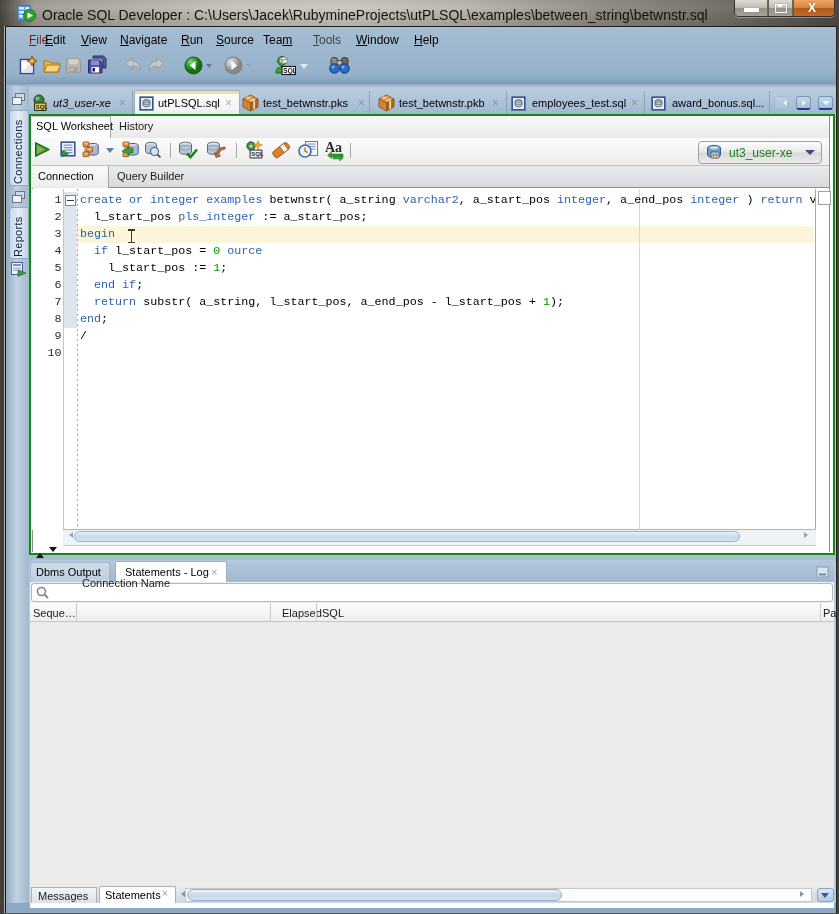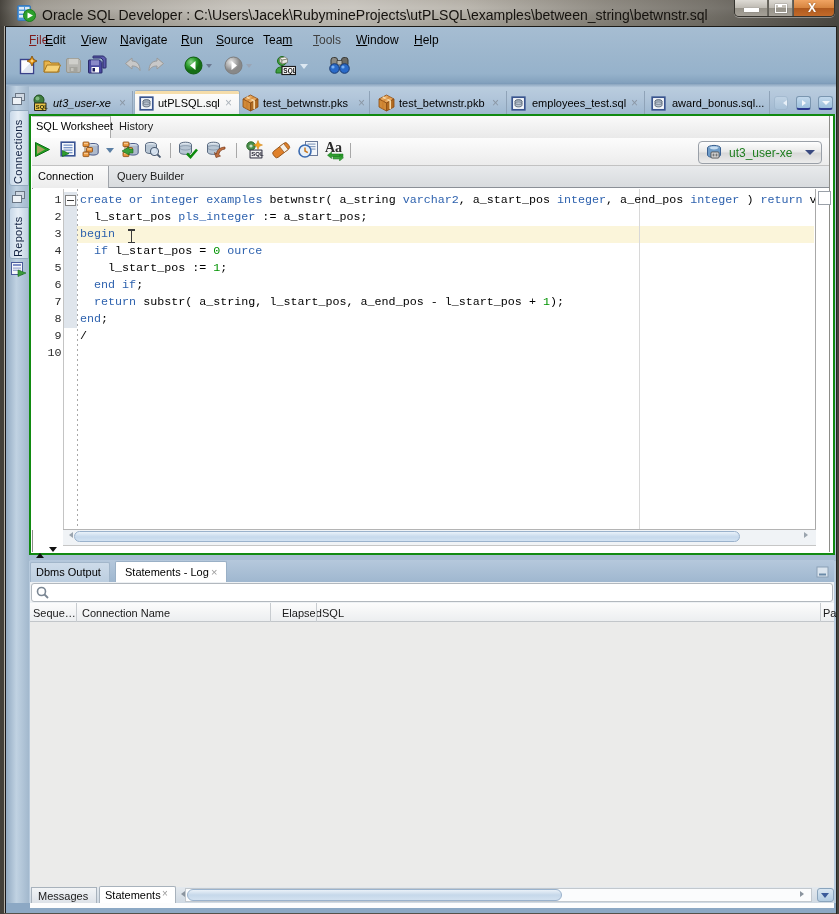--- a/index.html
+++ b/index.html
@@ -398,21 +398,21 @@
 
 <div class="a" style="left:30px;top:582px;width:804px;height:21px;background:#eef1f4"></div>
 <div class="a" style="left:31px;top:583px;width:802px;height:19px;background:#fff;border:1px solid #b2b8be;border-radius:3px"></div>
 <svg class="a" style="left:36px;top:586px" width="13" height="13" viewBox="0 0 13 13">
  <circle cx="5.5" cy="5.5" r="4" fill="none" stroke="#7a8693" stroke-width="1.6"></circle>
  <line x1="8.5" y1="8.5" x2="12" y2="12" stroke="#7a8693" stroke-width="1.8"></line>
 </svg>
 
 <div class="a" style="left:30px;top:603px;width:804px;height:19px;background:linear-gradient(180deg,#fcfcfc,#eceef0);border-bottom:1px solid #c2c6ca"></div>
 <div class="a f11" style="left:33px;top:607px;color:#1a1a1a">Seque…</div>
-<div class="a f11" style="left:82px;top:607px;color:#1a1a1a">Connection Name</div>
+<div class="a f11" style="left:82px;top:577px;color:#1a1a1a">Connection Name</div>
 <div class="a f11" style="left:282px;top:607px;color:#1a1a1a">Elapsed</div>
 <div class="a f11" style="left:322px;top:607px;color:#1a1a1a">SQL</div>
 <div class="a f11" style="left:823px;top:607px;color:#1a1a1a">Pa</div>
 <div class="a" style="left:76px;top:603px;width:1px;height:19px;background:#c8ccd0"></div>
 <div class="a" style="left:270px;top:603px;width:1px;height:19px;background:#c8ccd0"></div>
 <div class="a" style="left:316px;top:603px;width:1px;height:19px;background:#c8ccd0"></div>
 <div class="a" style="left:820px;top:603px;width:1px;height:19px;background:#c8ccd0"></div>
 
 <div class="a" style="left:30px;top:622px;width:804px;height:265px;background:#ebebea"></div>
 

